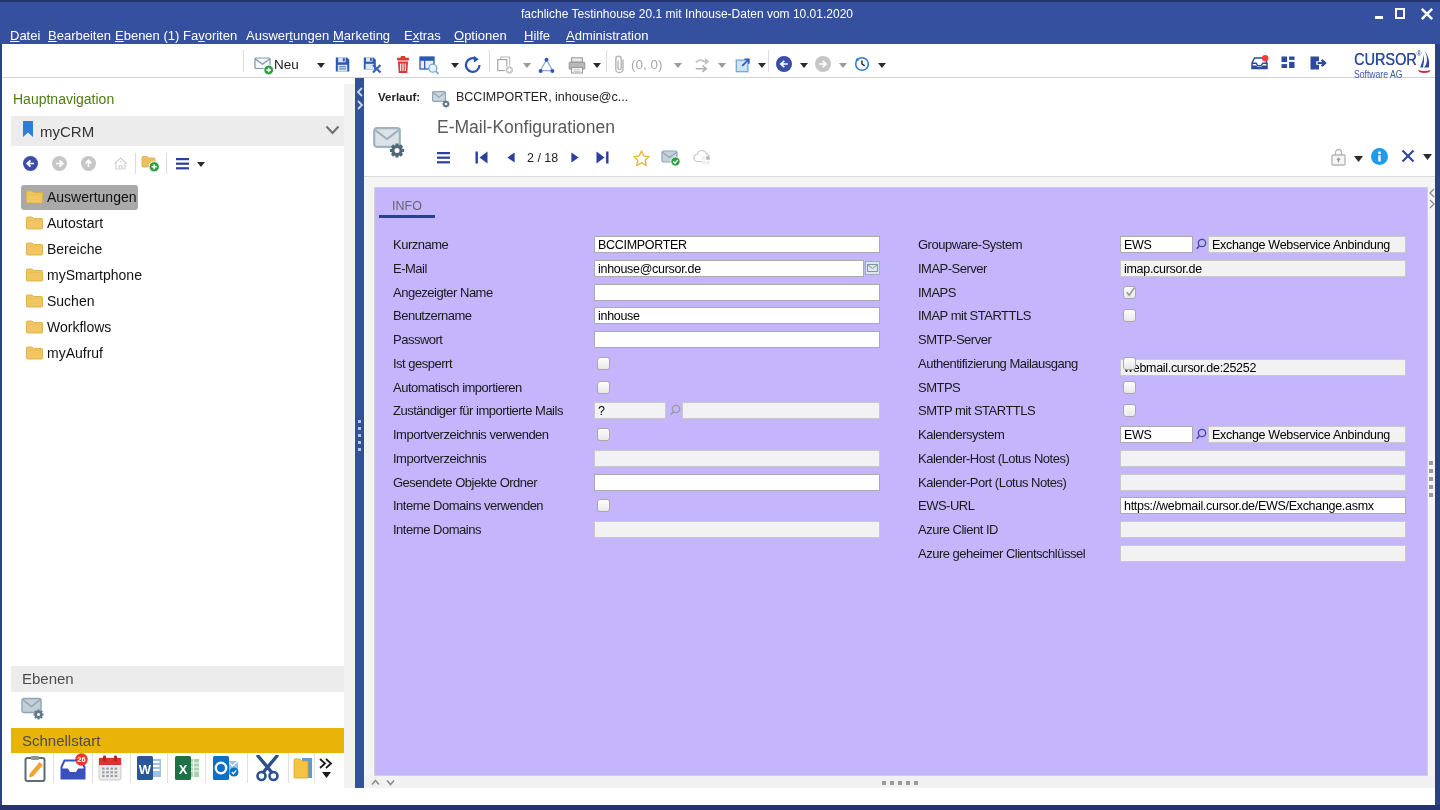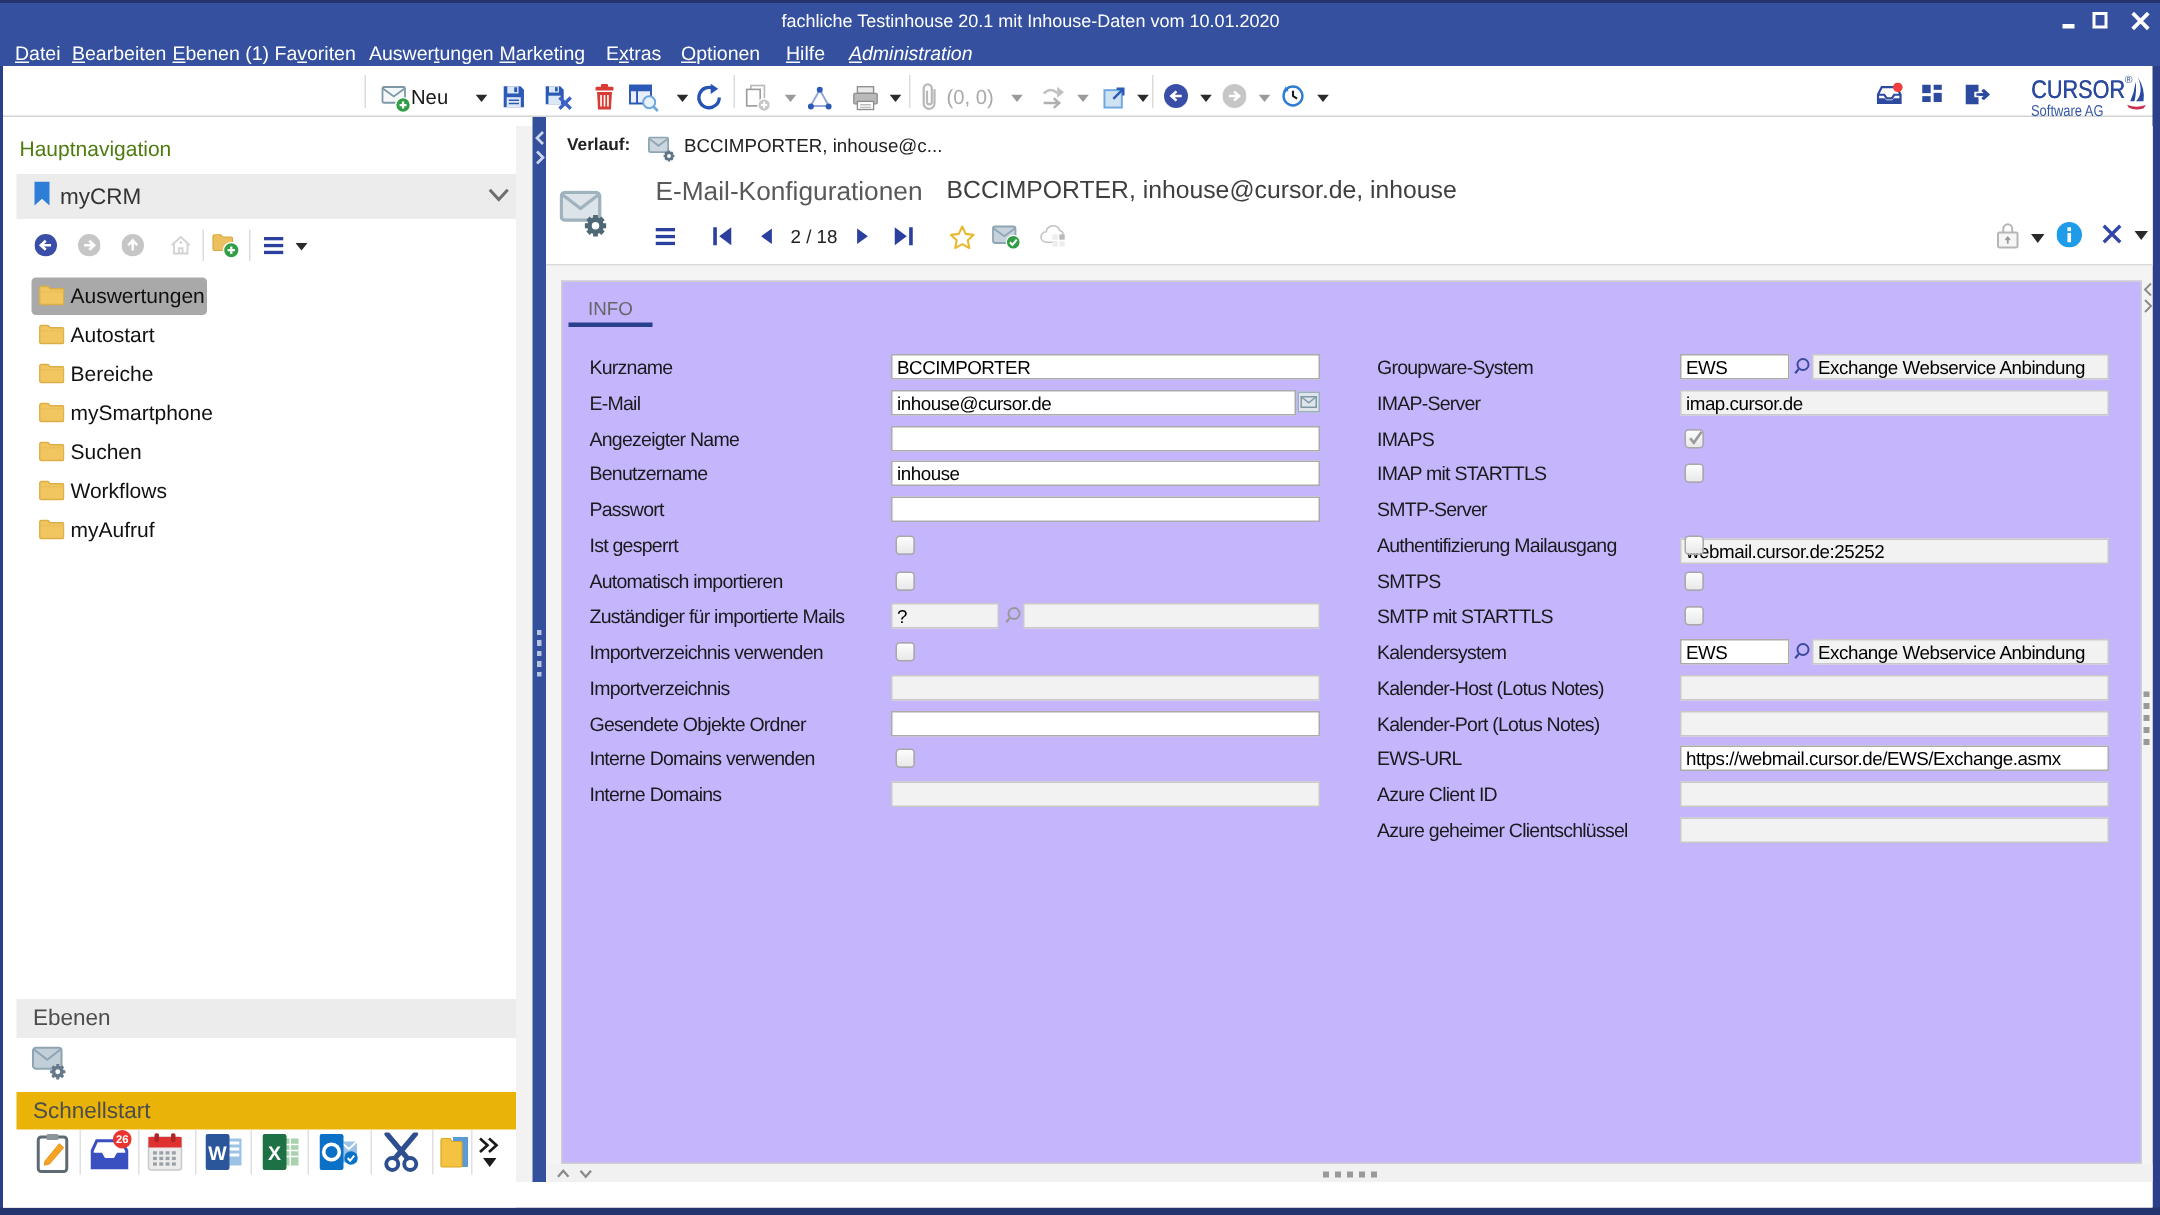--- a/index.html
+++ b/index.html
@@ -70,21 +70,21 @@
 <div class="abs" id="menubar">
   <span class="abs" style="left:10px;"><u>D</u>atei</span>
   <span class="abs" style="left:48px;"><u>B</u>earbeiten</span>
   <span class="abs" style="left:115px;"><u>E</u>benen (1)</span>
   <span class="abs" style="left:183px;">Fa<u>v</u>oriten</span>
   <span class="abs" style="left:246px;">Auswer<u>t</u>ungen</span>
   <span class="abs" style="left:333px;"><u>M</u>arketing</span>
   <span class="abs" style="left:404px;">E<u>x</u>tras</span>
   <span class="abs" style="left:454px;"><u>O</u>ptionen</span>
   <span class="abs" style="left:524px;"><u>H</u>ilfe</span>
-  <span class="abs" style="left:566px;font-style:italic;"><u>A</u>dministration</span>
+  <span class="abs" style="left:566px;"><u>A</u>dministration</span>
 </div>
 
 <div class="abs" id="toolbar">
 
   <div class="tsep" style="left:241px;"></div>
 
   <svg class="abs" style="left:252px;top:13px;" width="21" height="19" viewBox="0 0 21 19">
       <rect x="1" y="1" width="15" height="10.5" rx="1" fill="#f4f8fb" stroke="#7e98a8" stroke-width="1.2"></rect>
       <path d="M1 1.8 L8.5 7.3 L16 1.8" fill="none" stroke="#7e98a8" stroke-width="1.2"></path>
       <circle cx="14.7" cy="13" r="4.9" fill="#2f9e44" stroke="#fff" stroke-width="0.9"></circle>
@@ -446,21 +446,20 @@
 <svg class="abs" style="left:356px;top:100px;" width="8" height="10" viewBox="0 0 8 10">
     <path d="M2 1 L6 5 L2 9" stroke="#cdd6ee" stroke-width="1.8" fill="none"></path>
   </svg>
 <div class="abs" style="left:357.5px;top:420px;width:3.5px;height:31px;background:repeating-linear-gradient(180deg,#b8c2e2 0 3.5px,transparent 3.5px 7px);"></div>
 
 <div class="abs" id="content"></div>
 <div class="abs" id="headarea">
   <div class="abs" id="verlauf">Verlauf:</div>
   <div class="abs" id="vtext">BCCIMPORTER, inhouse@c...</div>
   <div class="abs" id="bigtitle1">E-Mail-Konfigurationen</div>
-  <div class="abs" id="bigtitle2">BCCIMPORTER, inhouse@cursor.de, inhouse</div>
   <div class="abs" id="recnum">2 / 18</div>
 
   <svg class="abs" style="left:68px;top:7px;" width="20" height="18" viewBox="0 0 20 18">
       <rect x="0.6" y="0.6" width="12.8" height="9.8" rx="1.2" fill="#ccd6de" stroke="#8fa5b4" stroke-width="1.2"></rect>
       <path d="M0.8 1.4 L7 6.2 L13.2 1.4" fill="none" stroke="#8fa5b4" stroke-width="1.2"></path>
       <g fill="#5d7585">
         <circle cx="14" cy="13" r="2.9"></circle>
         <g stroke="#5d7585" stroke-width="1.7">
           <path d="M14 9.4 V16.6 M10.4 13 H17.6 M11.5 10.5 L16.5 15.5 M16.5 10.5 L11.5 15.5"></path>
         </g>

